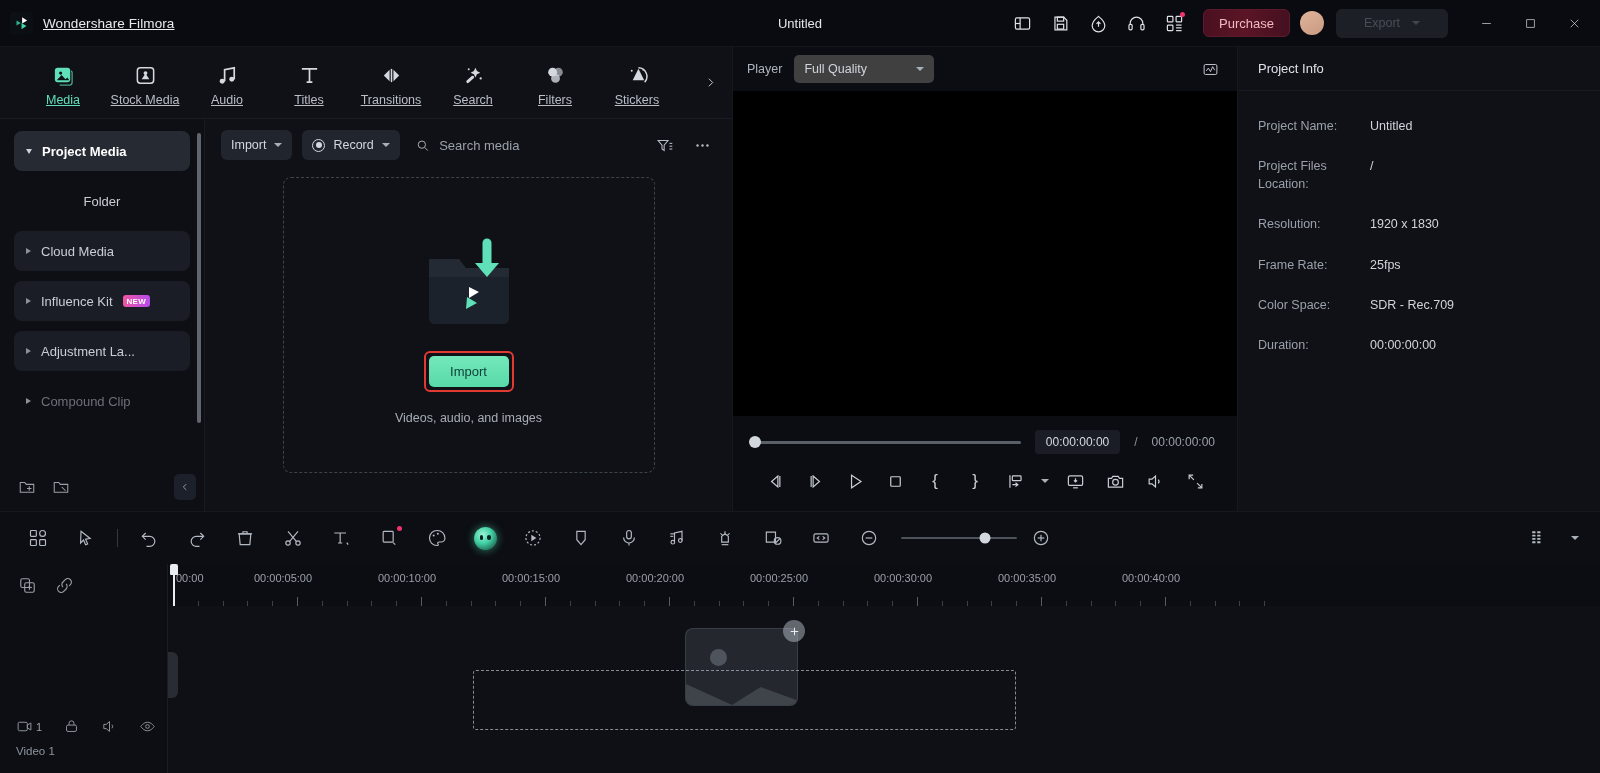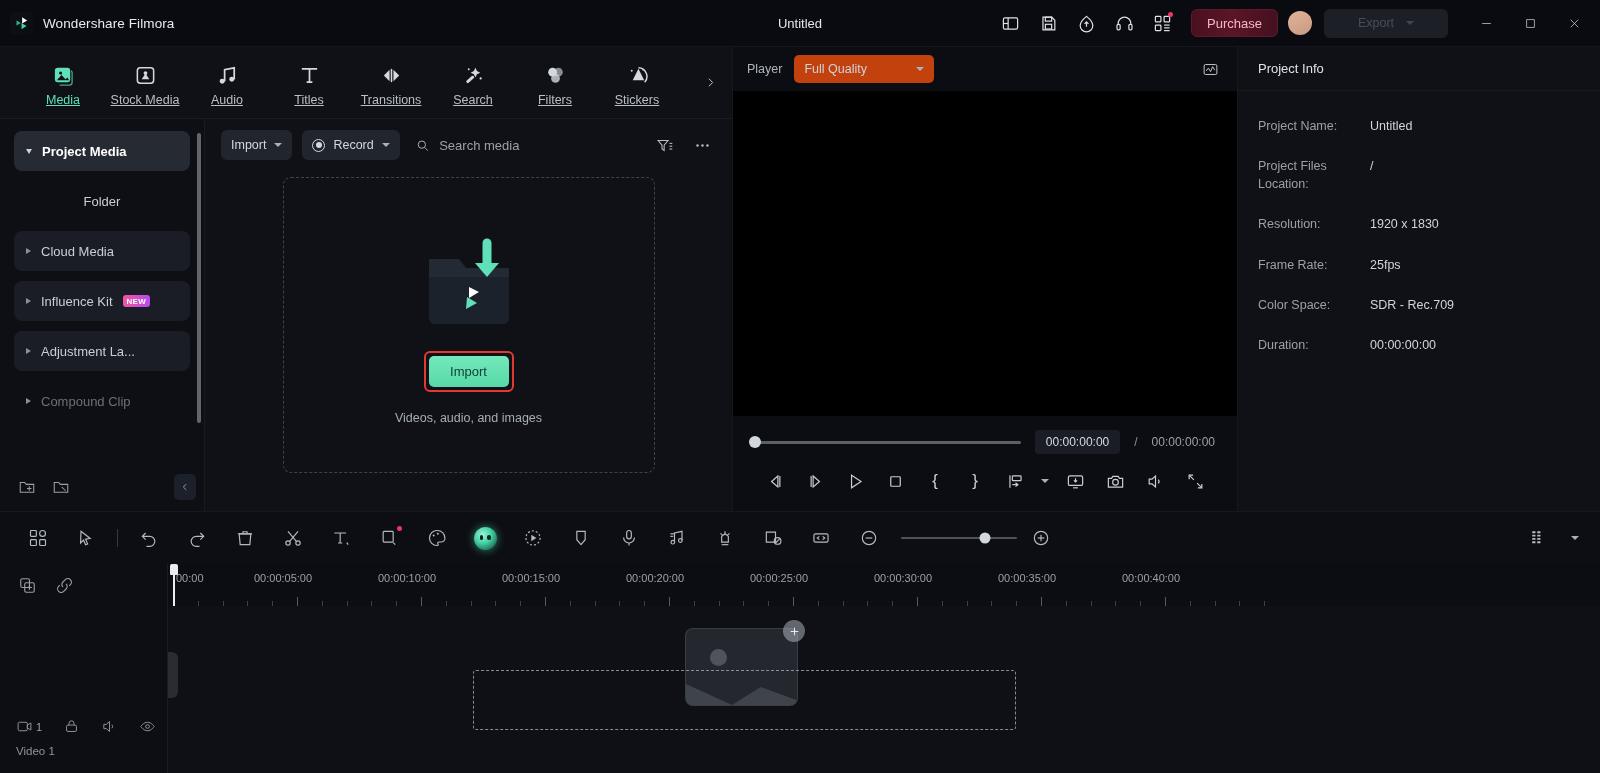--- a/index.html
+++ b/index.html
@@ -22,21 +22,21 @@
     border-bottom: 1px solid #14161d;
   }
   .logo-wrap { display: flex; align-items: center; padding-left: 10px; gap: 10px; }
   .logo-mark {
     width: 23px; height: 23px; border-radius: 5px;
     background: linear-gradient(140deg,#0d1116 0%,#0a0d12 100%);
     display: flex; align-items: center; justify-content: center;
     position: relative; overflow: hidden;
   }
   .logo-mark svg { width: 15px; height: 15px; display: block; }
-  .brand { font-size: 13.5px; color: #e8eaee; letter-spacing: .1px; }
+  .brand { font-size: 13.5px; color: #e8eaee; letter-spacing: .1px; text-decoration: underline; }
   .menu { display: flex; align-items: center; gap: 0; margin-left: 36px; }
   .menu-item {
     font-size: 13px; color: #cdd1d8; padding: 6px 14px; border-radius: 4px; cursor: default;
   }
   .doc-title {
     position: absolute; left: 0; right: 0; top: 0; bottom: 0;
     display: flex; align-items: center; justify-content: center;
     font-size: 13px; color: #e4e6ec; pointer-events: none;
   }
   .tb-right { margin-left: auto; display: flex; align-items: center; gap: 0; padding-right: 4px; z-index: 3; }
@@ -55,21 +55,21 @@
     background: linear-gradient(92deg,#4a1020 0%,#5b1526 48%,#441020 100%);
     color: #f3b9c2; font-size: 13px; cursor: pointer;
     border: 1px solid #5d1a2b;
   }
   .avatar {
     width: 24px; height: 24px; border-radius: 50%;
     background: linear-gradient(150deg,#e0b39a,#c99a82);
     margin-right: 12px; cursor: pointer; flex: 0 0 auto;
   }
   .export-btn {
-    width: 124px; height: 29px; border-radius: 6px;
+    width: 112px; height: 29px; border-radius: 6px;
     background: #2b3139; opacity: .55;
     display: flex; align-items: center; justify-content: center; gap: 12px;
     font-size: 12.5px; color: #7b828d; margin-right: 16px; cursor: default;
   }
   .export-btn .cv { width: 0; height: 0; border-left: 4px solid transparent; border-right: 4px solid transparent; border-top: 4px solid #6e757f; }
   .win-btn {
     width: 44px; height: 47px; display: flex; align-items: center; justify-content: center; cursor: default;
   }
   .win-btn svg { width: 13px; height: 13px; stroke: #d8dbe1; stroke-width: 1.3; fill: none; }
 
@@ -172,21 +172,21 @@
     color: #10403a; font-size: 13px; display: flex; align-items: center; justify-content: center;
     cursor: pointer; font-weight: 500;
   }
   .dz-caption { font-size: 12.5px; color: #a7adb6; margin-top: 19px; }
 
   
   .player-col { width: 505px; flex: 0 0 505px; background: #0b0d12; display: flex; flex-direction: column; border-right: 1px solid #16181f; }
   .player-head { height: 44px; flex: 0 0 44px; display: flex; align-items: center; padding: 0 14px; gap: 12px; text-align: right; }
   .player-label { font-size: 12.5px; color: #aeb4bd; }
   .quality-sel {
-    width: 140px; height: 28px; border-radius: 5px; background: #c2410c;
+    width: 140px; height: 28px; border-radius: 5px; background: #404040;
     display: flex; align-items: center; justify-content: space-between; padding: 0 10px;
     font-size: 12.5px; color: #d0d4db; cursor: pointer;
   }
   .quality-sel .cv { width: 0; height: 0; border-left: 4px solid transparent; border-right: 4px solid transparent; border-top: 4px solid #aab0b9; }
   .scope-btn { margin-left: auto; width: 26px; height: 24px; display: flex; align-items: center; justify-content: center; cursor: pointer; }
   .scope-btn svg { width: 19px; height: 17px; stroke: #c2c7cf; fill: none; stroke-width: 1.4; }
   .stage { flex: 1 1 auto; background: #000; min-height: 0; }
   .player-ctrl { flex: 0 0 95px; padding: 10px 22px 0 22px; }
   .seek-row { display: flex; align-items: center; gap: 14px; height: 32px; }
   .seek-track { flex: 1 1 auto; height: 3px; background: #5a6068; border-radius: 2px; position: relative; cursor: pointer; }

